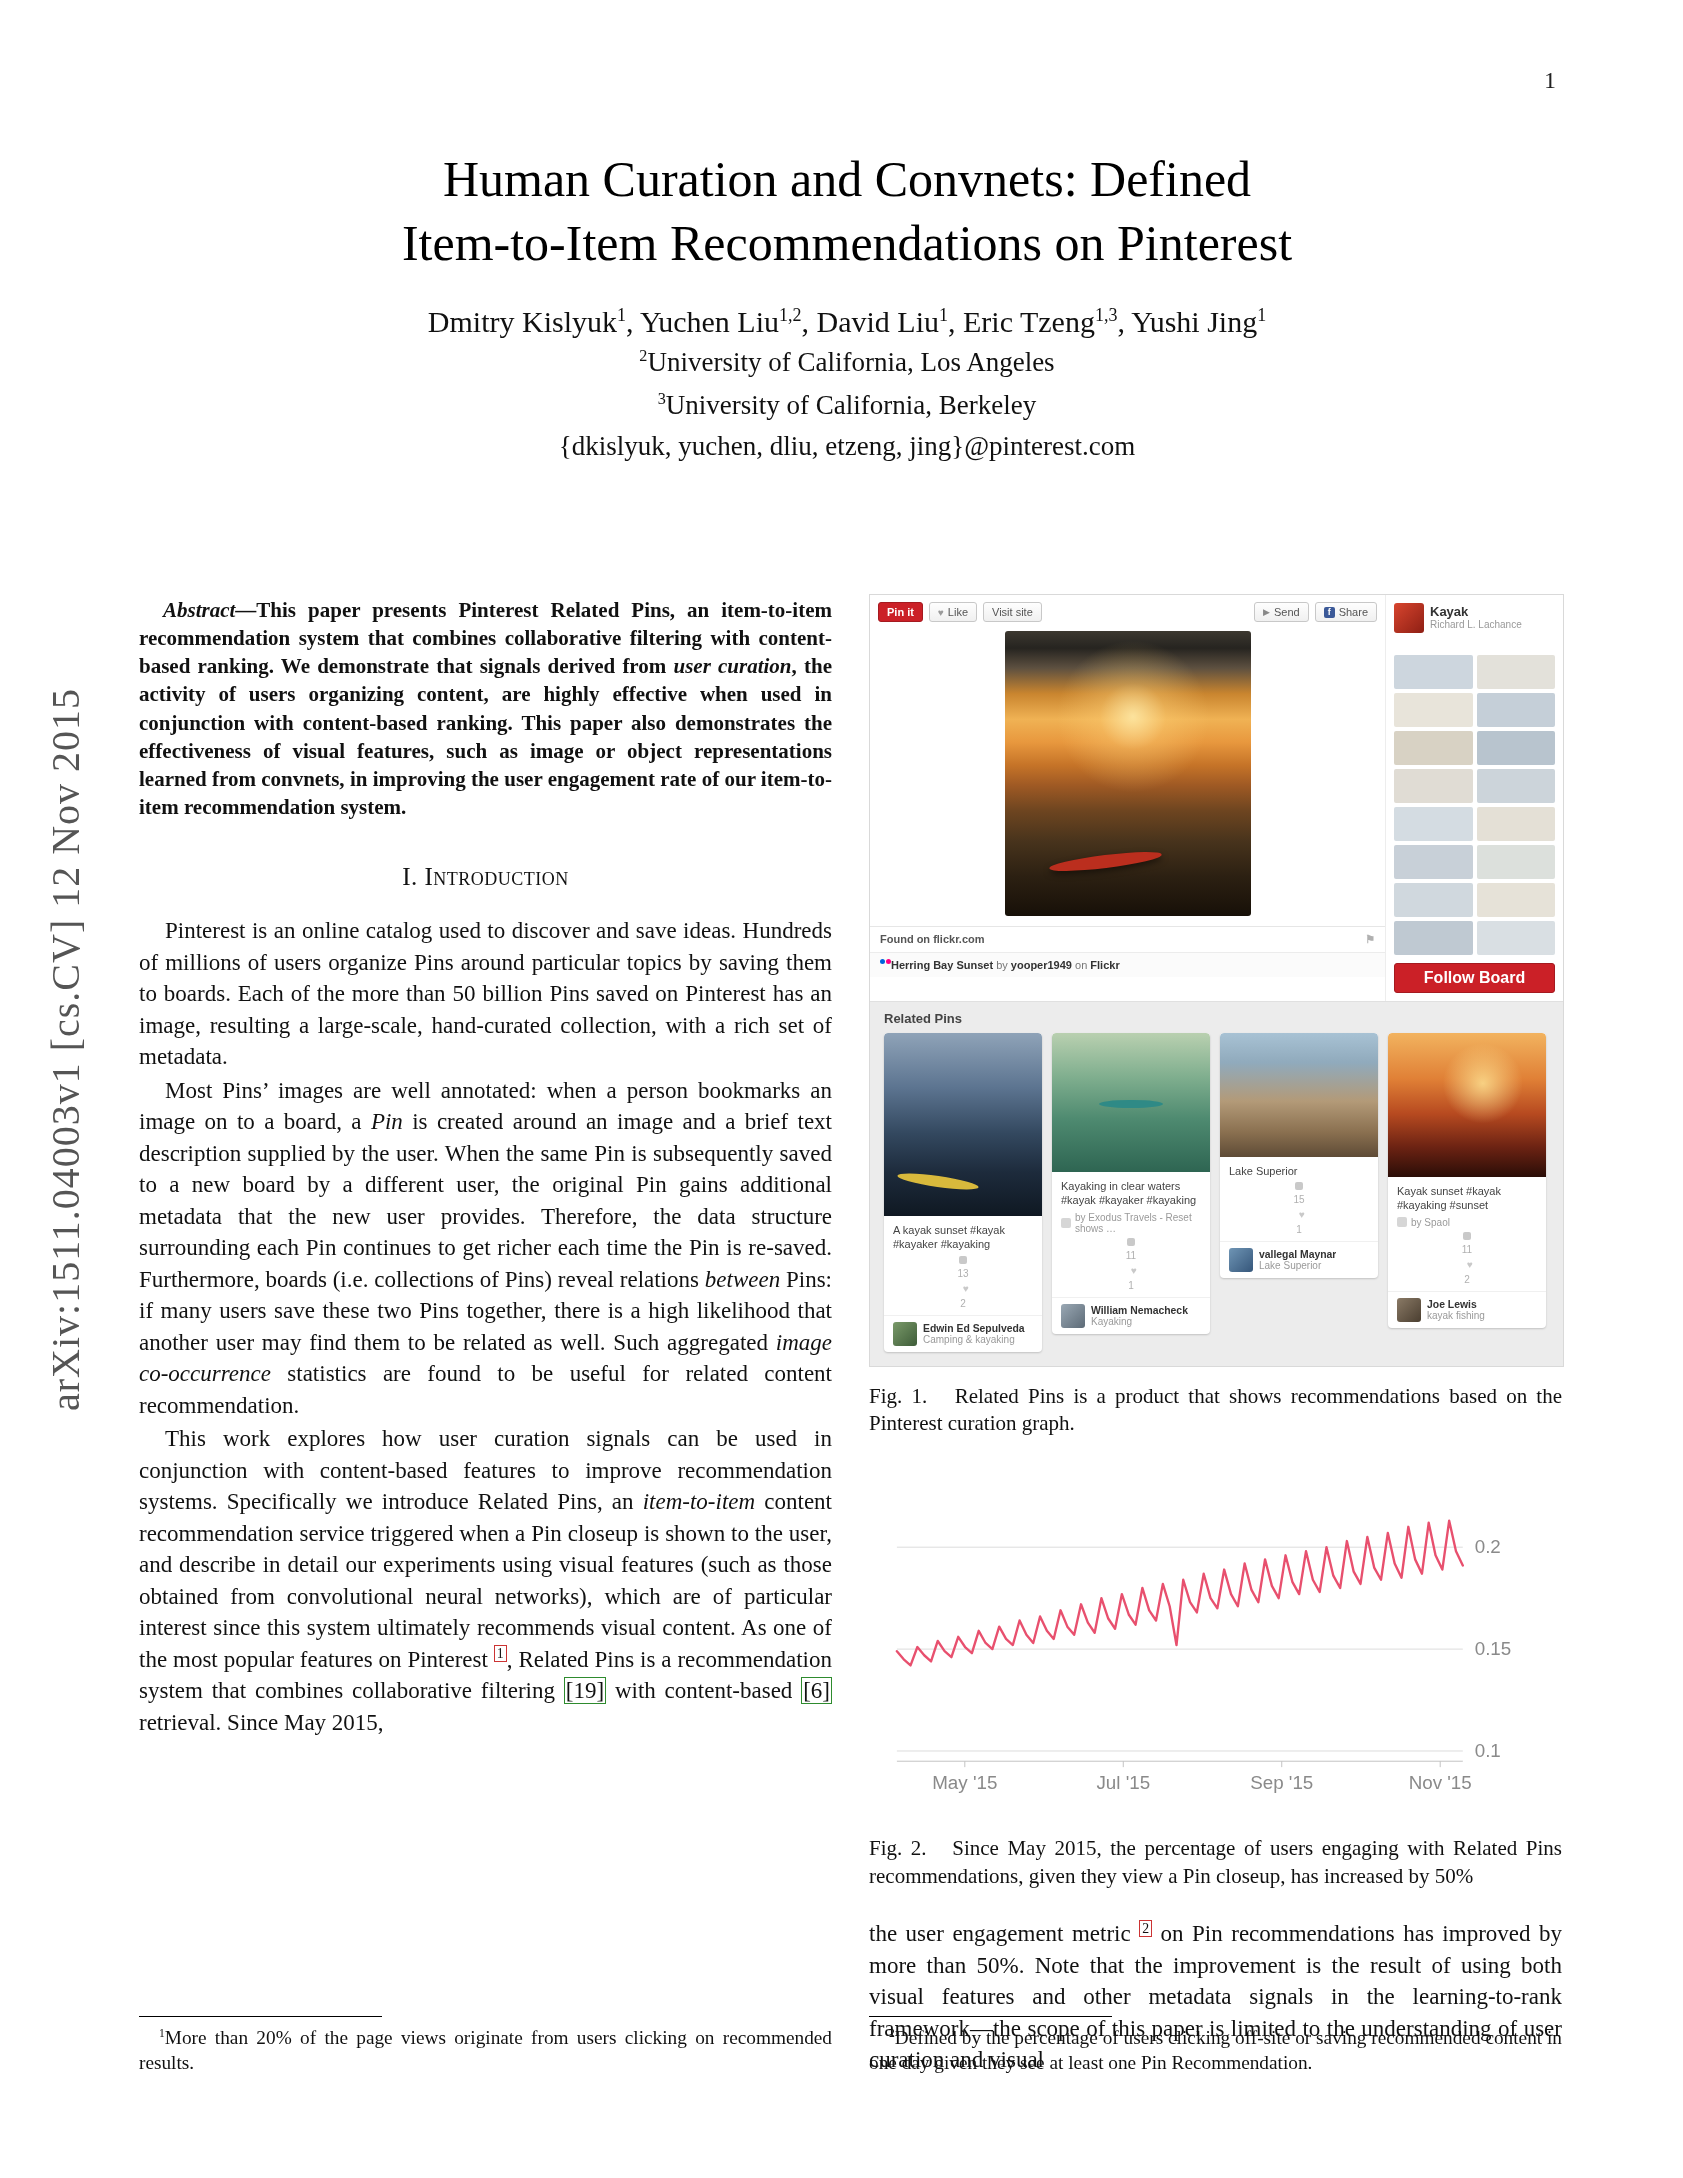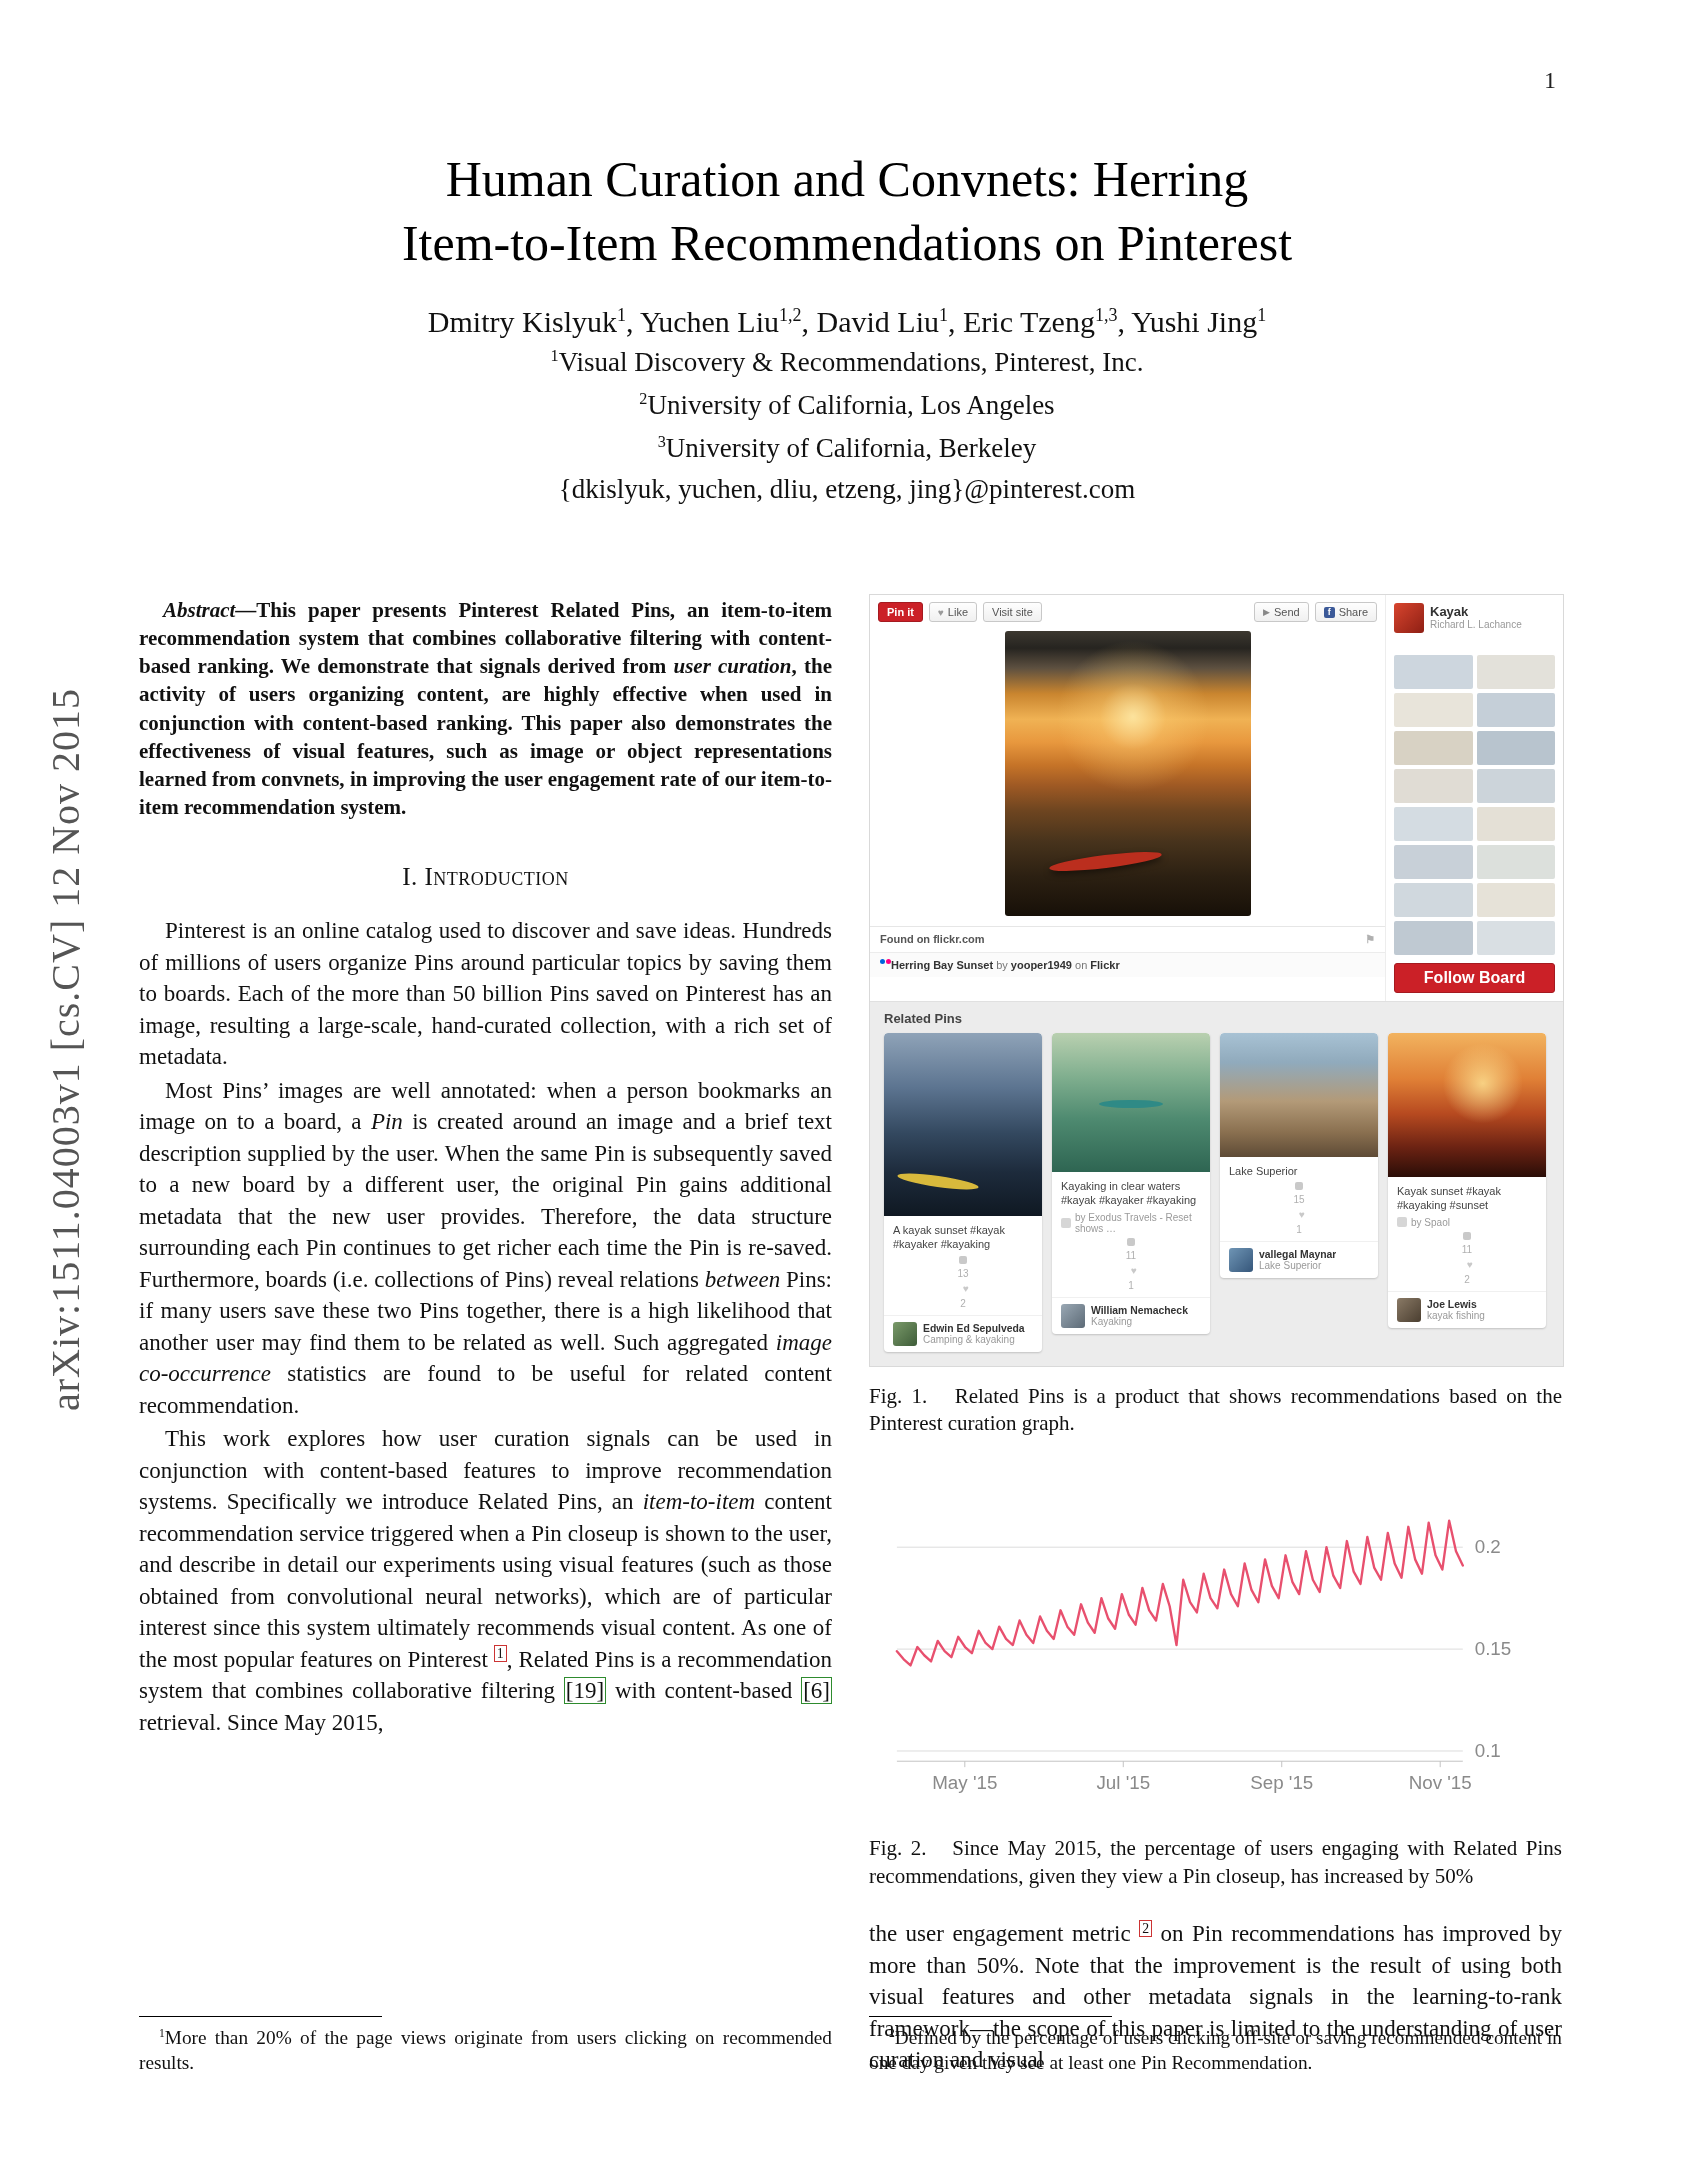--- a/index.html
+++ b/index.html
@@ -129,25 +129,24 @@
 <body>
 
 <div class="page">
 
   <div class="page-number">1</div>
 
   <div class="arxiv-stamp">arXiv:1511.04003v1  [cs.CV]  12 Nov 2015</div>
 
   <div class="title-block">
     <div class="paper-title">
-      <div>Human Curation and Convnets: Herring</div>
+      <div>Human Curation and Convnets: Defined</div>
       <div>Item-to-Item Recommendations on Pinterest</div>
     </div>
     <div class="authors">Dmitry Kislyuk<sup>1</sup>, Yuchen Liu<sup>1,2</sup>, David Liu<sup>1</sup>, Eric Tzeng<sup>1,3</sup>, Yushi Jing<sup>1</sup></div>
-    <div class="affil"><sup>1</sup>Visual Discovery &amp; Recommendations, Pinterest, Inc.</div>
     <div class="affil"><sup>2</sup>University of California, Los Angeles</div>
     <div class="affil"><sup>3</sup>University of California, Berkeley</div>
     <div class="email-line">{dkislyuk, yuchen, dliu, etzeng, jing}@pinterest.com</div>
   </div>
 
   <div class="col-left">
     <p class="abstract"><i>Abstract</i>—This paper presents Pinterest Related Pins, an item-to-item recommendation system that combines collaborative filtering with content-based ranking. We demonstrate that signals derived from <i>user curation</i>, the activity of users organizing content, are highly effective when used in conjunction with content-based ranking. This paper also demonstrates the effectiveness of visual features, such as image or object representations learned from convnets, in improving the user engagement rate of our item-to-item recommendation system.</p>
     <div class="section-heading">I. Introduction</div>
     <p class="body-p">Pinterest is an online catalog used to discover and save ideas. Hundreds of millions of users organize Pins around particular topics by saving them to boards. Each of the more than 50 billion Pins saved on Pinterest has an image, resulting a large-scale, hand-curated collection, with a rich set of metadata.</p>
     <p class="body-p">Most Pins’ images are well annotated: when a person bookmarks an image on to a board, a <i>Pin</i> is created around an image and a brief text description supplied by the user. When the same Pin is subsequently saved to a new board by a different user, the original Pin gains additional metadata that the new user provides. Therefore, the data structure surrounding each Pin continues to get richer each time the Pin is re-saved. Furthermore, boards (i.e. collections of Pins) reveal relations <i>between</i> Pins: if many users save these two Pins together, there is a high likelihood that another user may find them to be related as well. Such aggregated <i>image co-occurrence</i> statistics are found to be useful for related content recommendation.</p>

